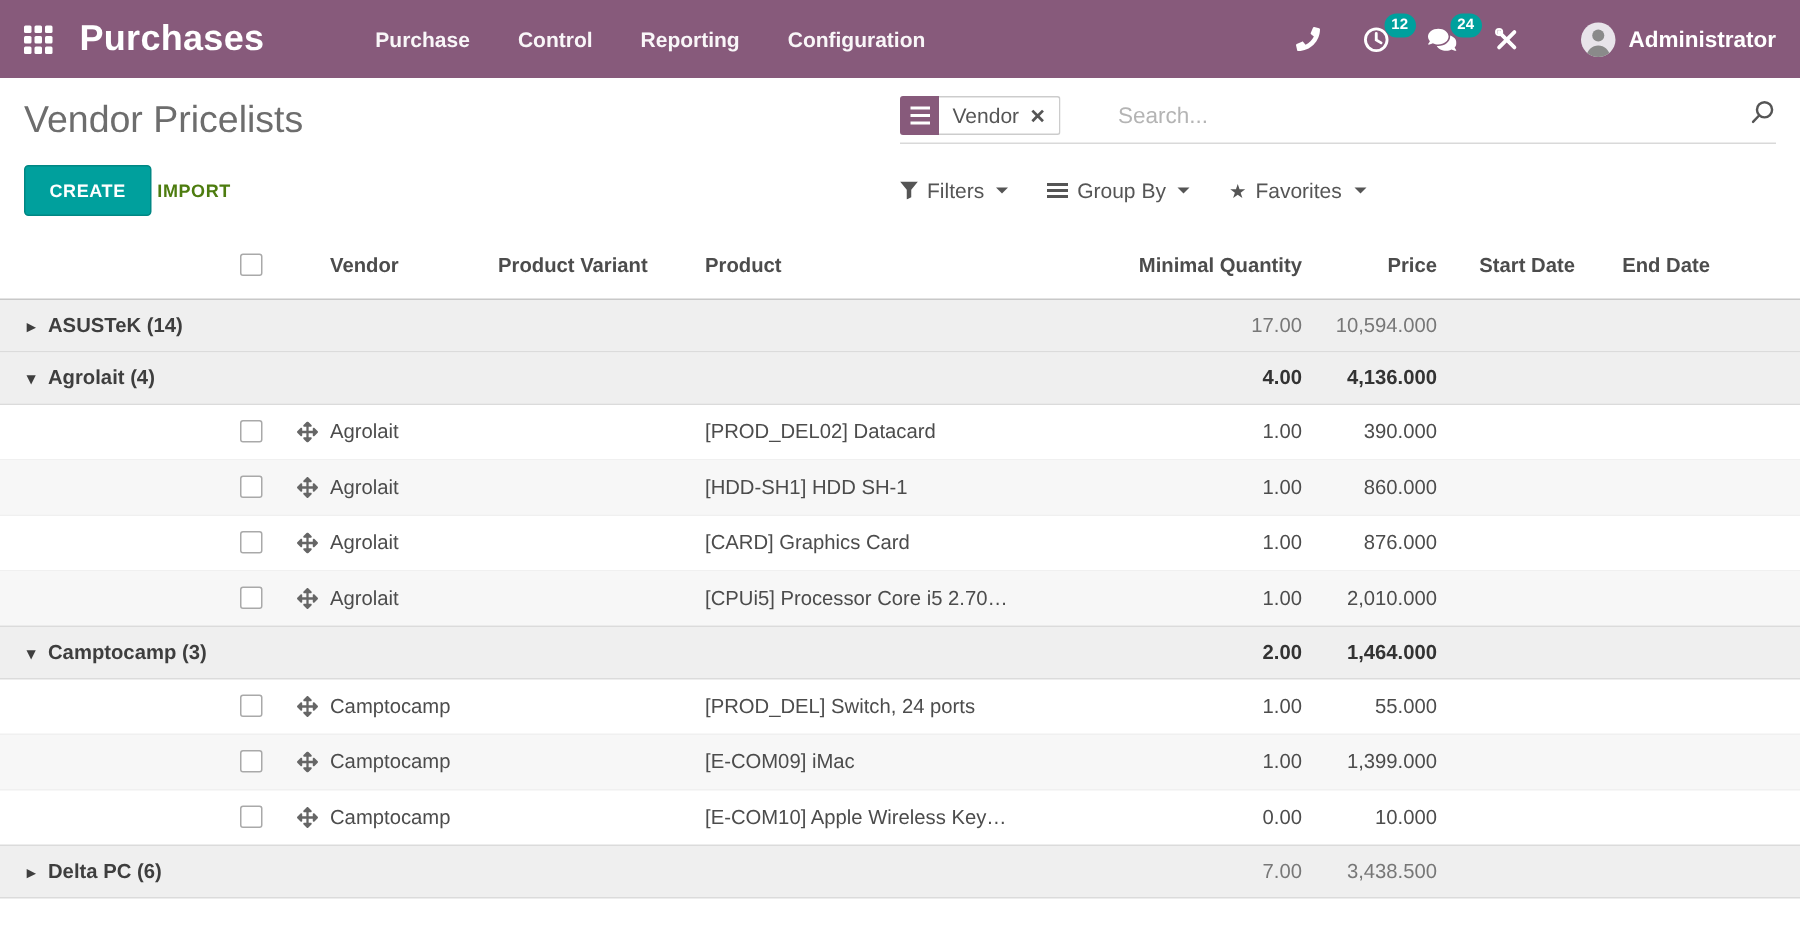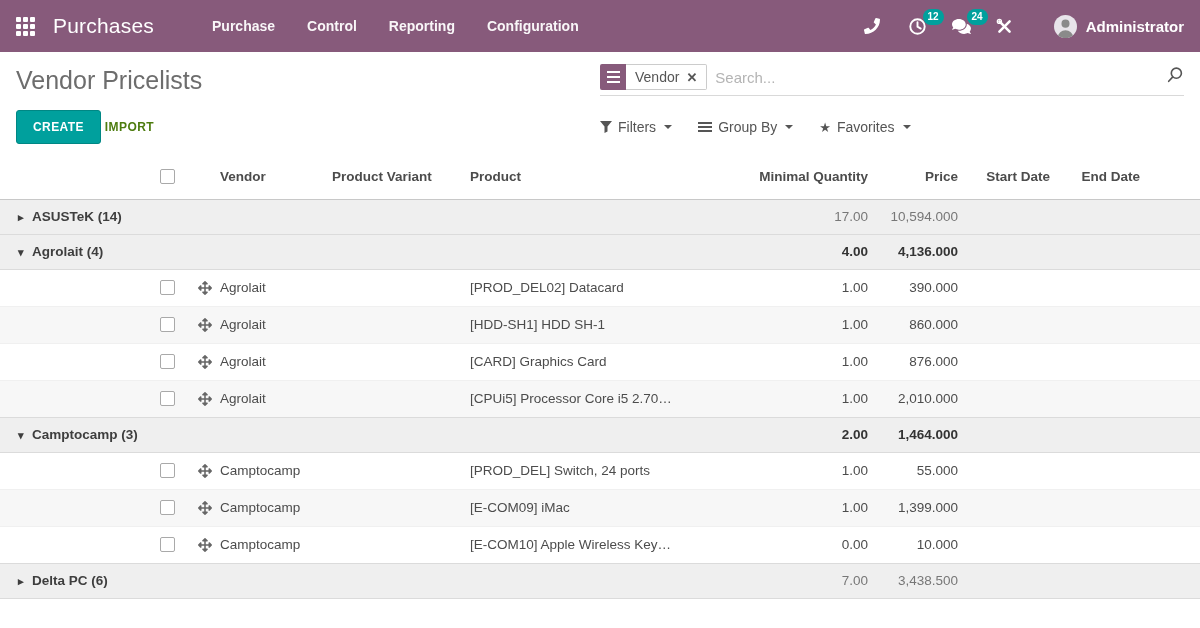--- a/index.html
+++ b/index.html
@@ -6,21 +6,21 @@
   html,body { width:1200px; height:628px; overflow:hidden; background:#fff;
     font-family:"Liberation Sans", sans-serif; color:#4c4c4c; }
 
   
   .topbar { height:52px; background:#875A7B; display:flex; align-items:center;
     padding:0 16px; color:#fff; }
   .apps-grid { width:19px; height:19px; display:grid;
     grid-template-columns:repeat(3,5px); grid-template-rows:repeat(3,5px);
     gap:2px; margin-right:18px; cursor:pointer; }
   .apps-grid span { background:#fff; border-radius:1px; }
-  .brand { font-size:21px; font-weight:normal; letter-spacing:.2px; margin-right:46px; cursor:pointer;}
+  .brand { font-size:24px; font-weight:bold; letter-spacing:.2px; margin-right:62px; cursor:pointer;}
   .topnav { display:flex; align-items:center; gap:8px; }
   .topnav .nav-item { font-size:14px; font-weight:bold; padding:8px 12px;
     border-radius:2px; cursor:pointer; color:rgba(255,255,255,.95); }
   .systray { margin-left:auto; display:flex; align-items:center; gap:10px; }
   .tray-btn { position:relative; width:34px; height:34px; display:flex;
     align-items:center; justify-content:flex-start; cursor:pointer; }
   .tray-btn svg { display:block; }
   .badge { position:absolute; top:0px; right:-2px; background:#00A09D; color:#fff;
     font-size:10px; font-weight:bold; line-height:1; padding:3px 5px;
     border-radius:9px; }
@@ -38,21 +38,21 @@
   .facet { display:flex; align-items:stretch; height:26px; margin-right:8px; cursor:pointer; }
   .facet-icon { width:26px; background:#875A7B; border-radius:2px 0 0 2px;
     display:flex; align-items:center; justify-content:center; }
   .facet-icon span { display:block; width:13px; height:2.5px; background:#fff;
     box-shadow:0 5px 0 #fff, 0 -5px 0 #fff; }
   .facet-body { display:flex; align-items:center; gap:7px; padding:0 9px;
     border:1px solid #ccc; border-left:none; border-radius:0 2px 2px 0;
     background:#fff; font-size:14px; color:#555; }
   .facet-close { font-size:13px; font-weight:bold; color:#555; cursor:pointer; }
   .search-input { flex:1; border:none; outline:none; font-size:15px; color:#444;
-    font-family:"Liberation Sans", sans-serif; background:transparent; }
+    font-family:"Liberation Sans", sans-serif; background:transparent;margin-left:30px; }
   .search-input::placeholder { color:#b4b4b4; }
   .search-zoom { cursor:pointer; margin-left:8px; }
 
   .button-row { display:flex; align-items:center; gap:4px; }
   .btn-create { background:#00A09D; border:1px solid #008784; color:#fff;
     font-size:12px; font-weight:bold; letter-spacing:.4px; padding:9px 16px;
     border-radius:3px; cursor:pointer; font-family:"Liberation Sans", sans-serif; }
   .btn-import { background:none; border:none; color:#4d7c0f; font-size:12px;
     font-weight:bold; letter-spacing:.4px; cursor:pointer;
     font-family:"Liberation Sans", sans-serif; }

